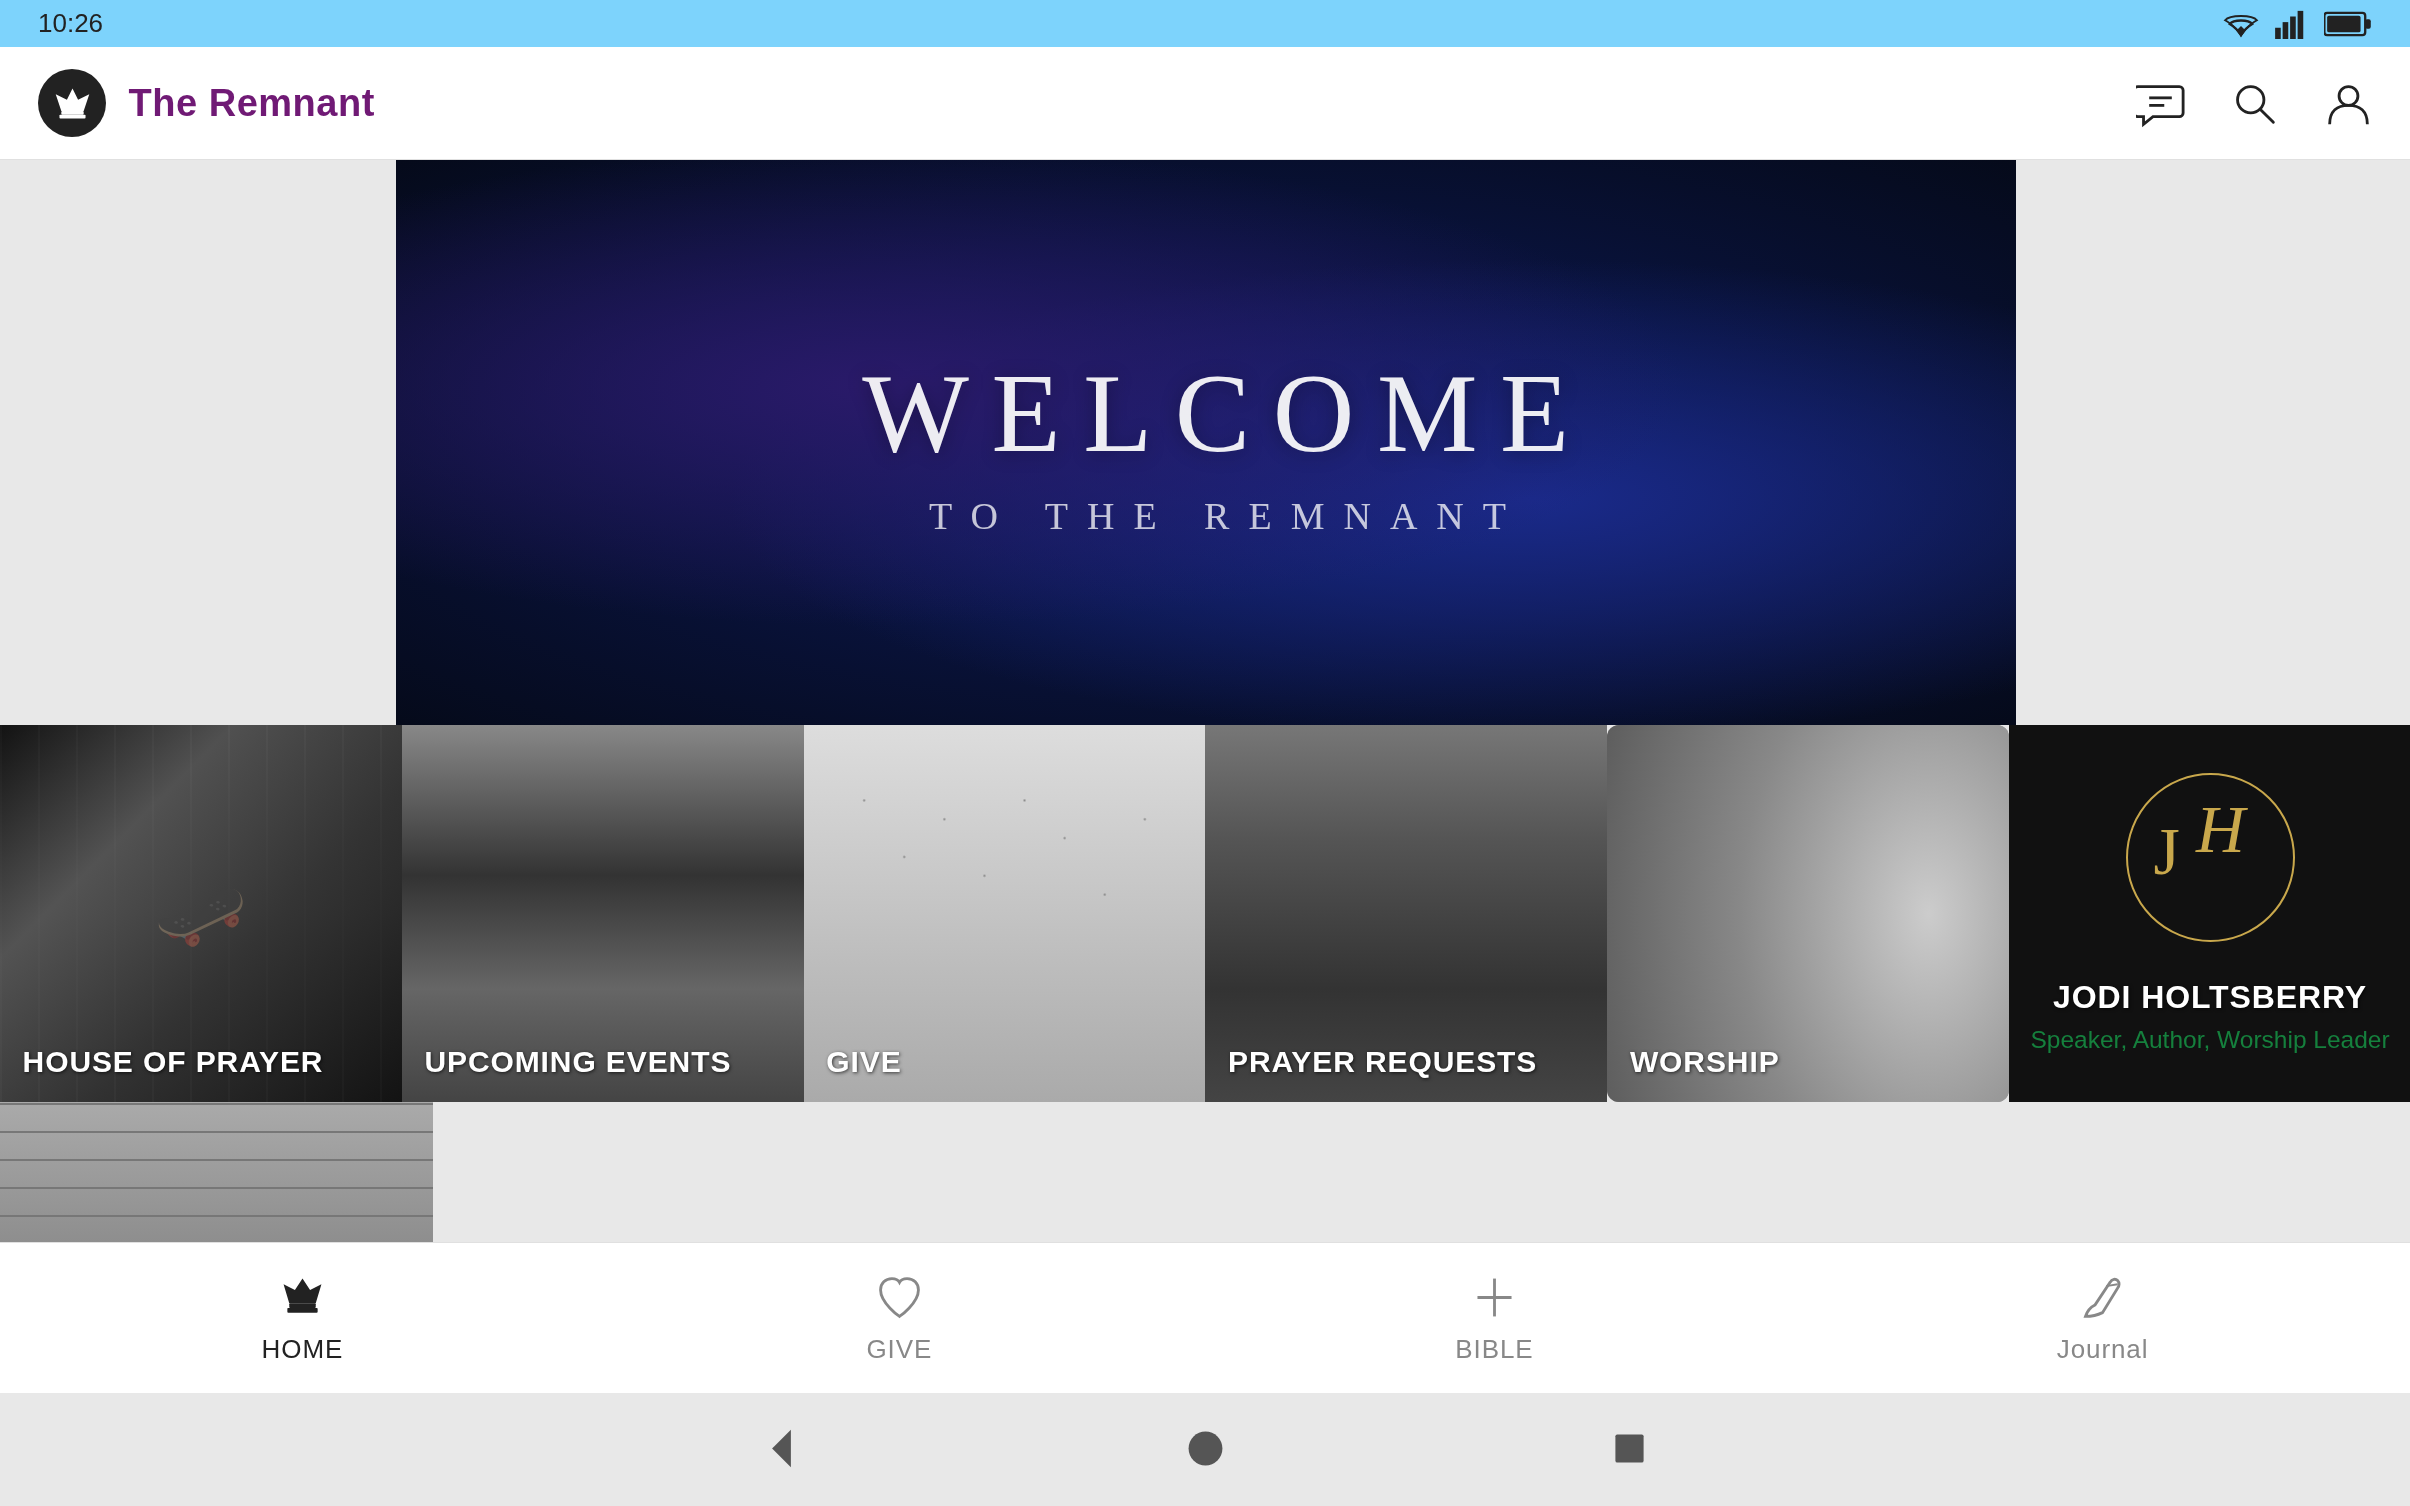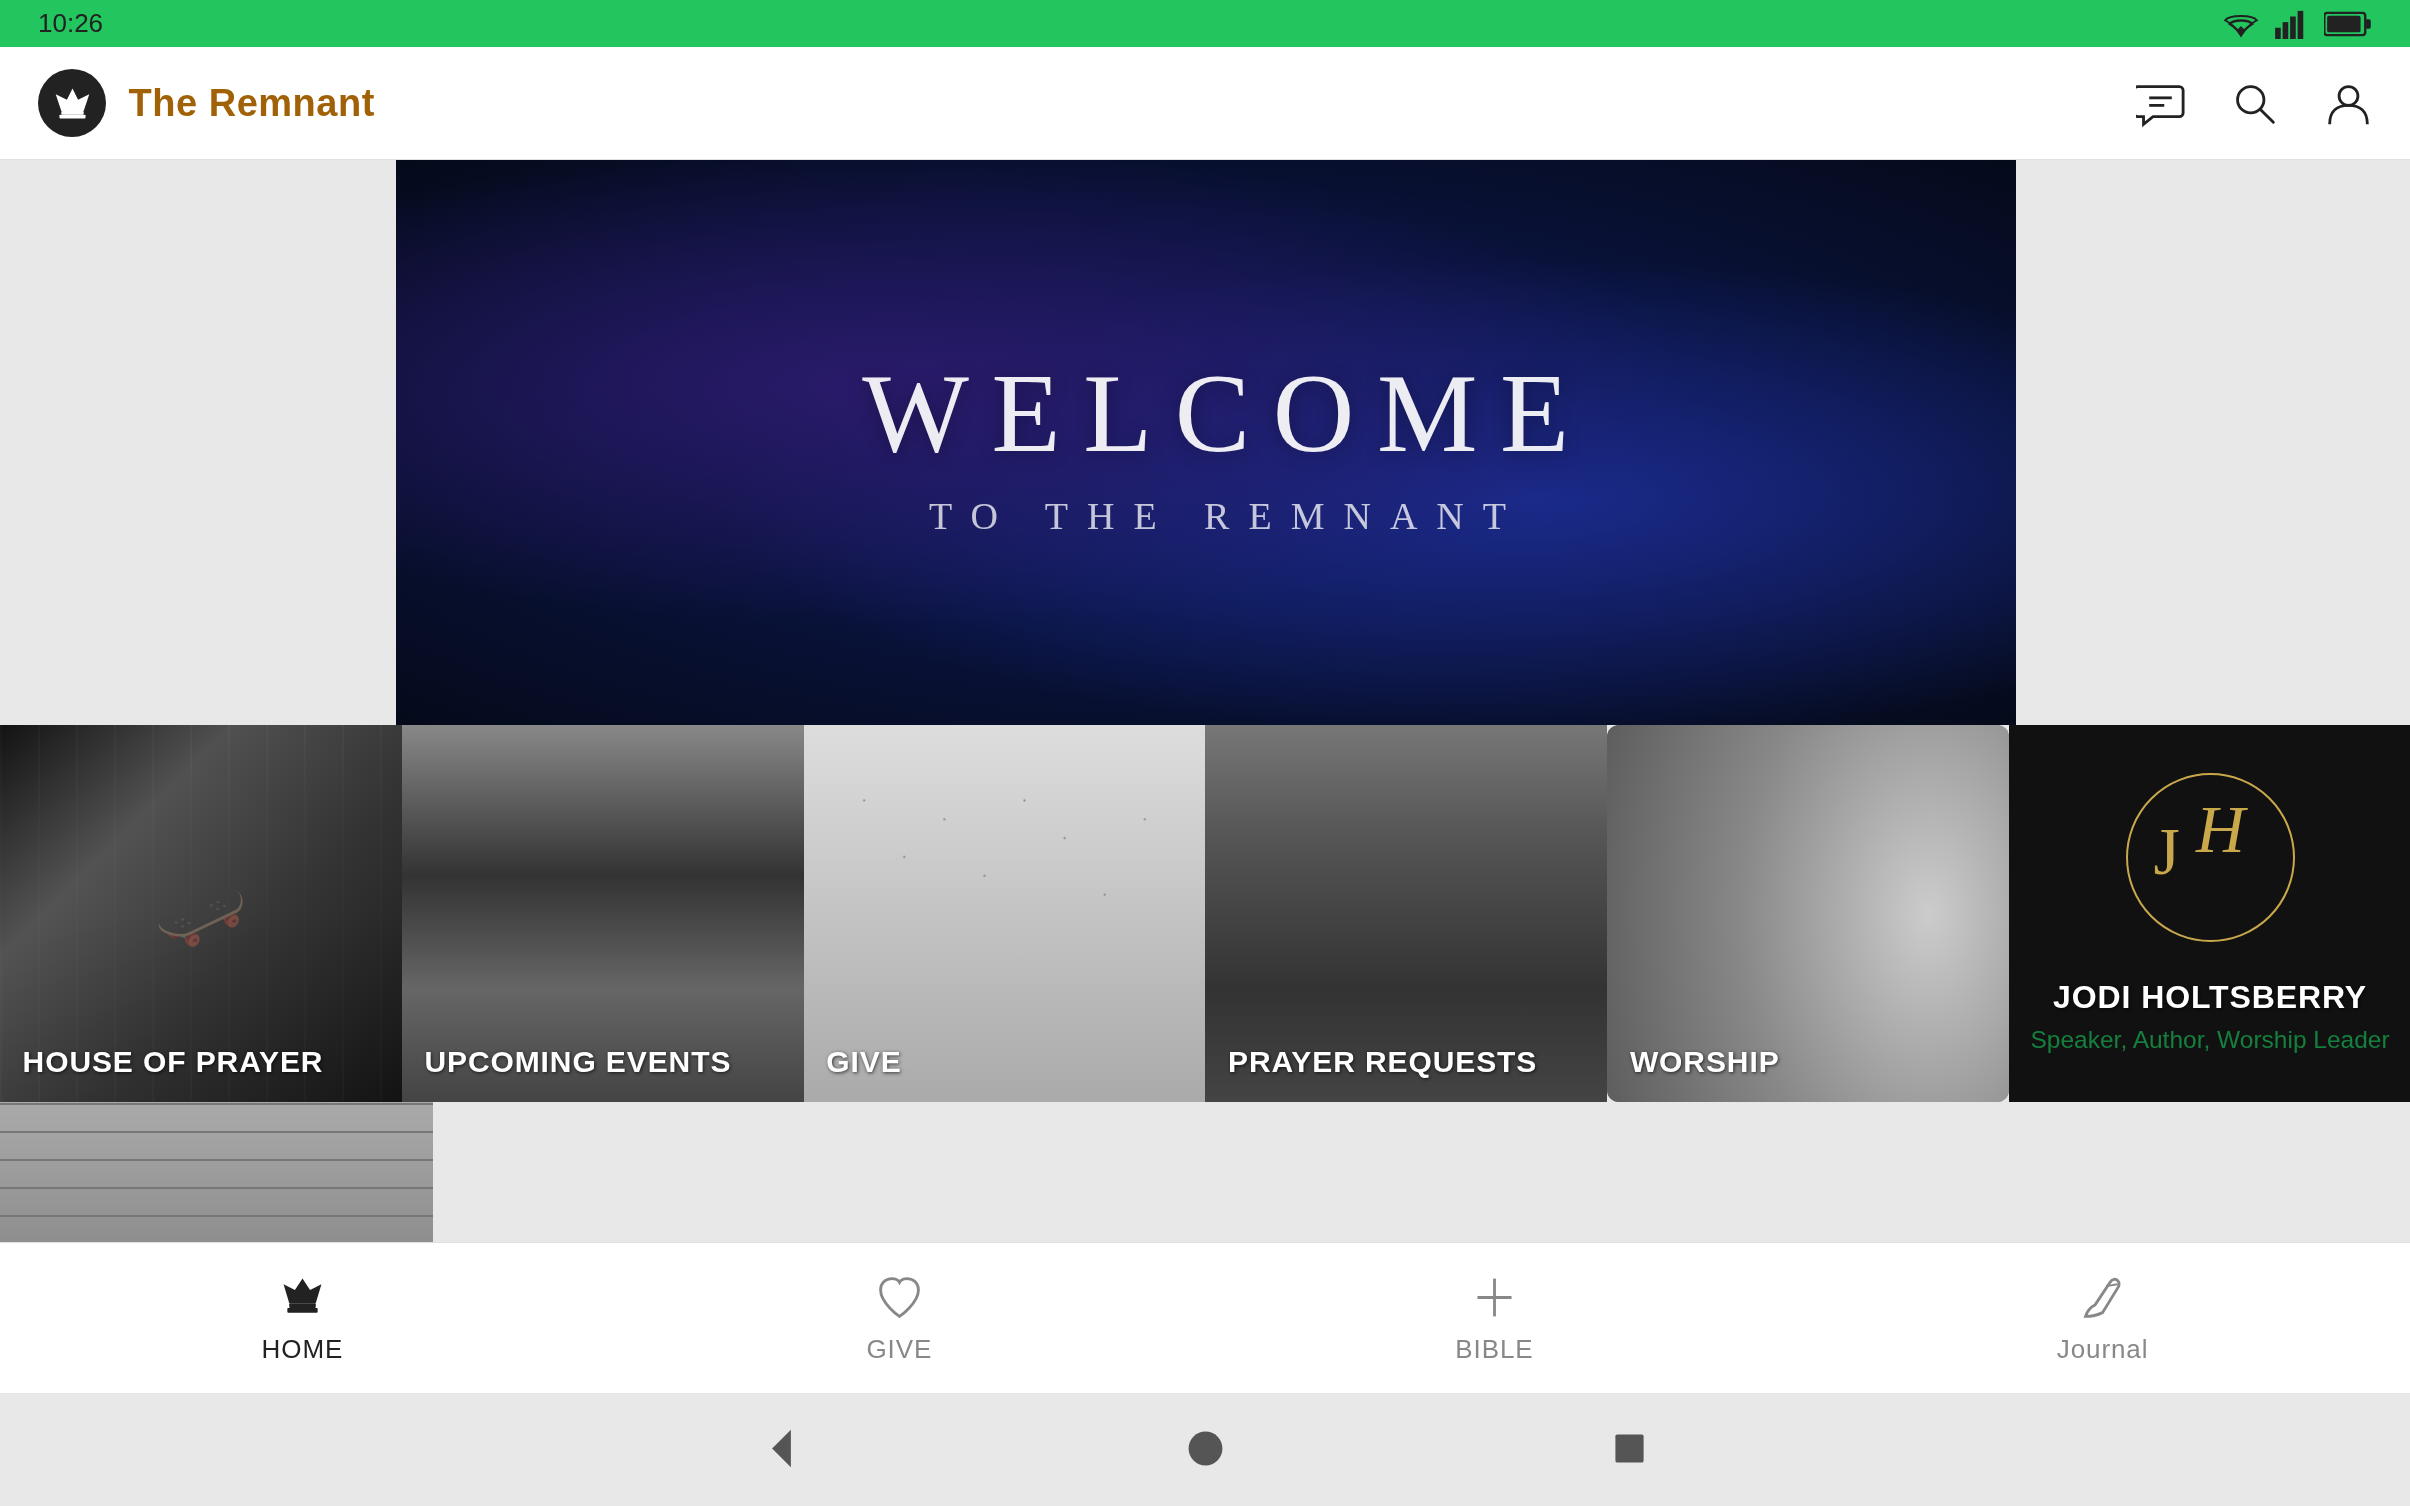--- a/index.html
+++ b/index.html
@@ -10,21 +10,21 @@
       background: #f0f0f0;
       font-family: 'Arial', sans-serif;
       overflow: hidden;
       position: relative;
     }
 
     
     #status-bar {
       width: 100%;
       height: 47px;
-      background: #22c55e;
+      background: #7dd3fc;
       display: flex;
       align-items: center;
       justify-content: space-between;
       padding: 0 38px;
     }
     #status-bar .time {
       font-size: 26px;
       font-weight: 500;
       color: #222;
     }
@@ -63,21 +63,21 @@
       justify-content: center;
     }
     #header .logo-icon svg {
       fill: #fff;
       width: 41px;
       height: 41px;
     }
     #header .app-title {
       font-size: 38px;
       font-weight: 600;
-      color: #a16207;
+      color: #701a75;
       letter-spacing: 0.5px;
     }
     #header .header-actions {
       display: flex;
       align-items: center;
       gap: 45px;
     }
     #header .header-actions svg {
       width: 49px;
       height: 49px;

